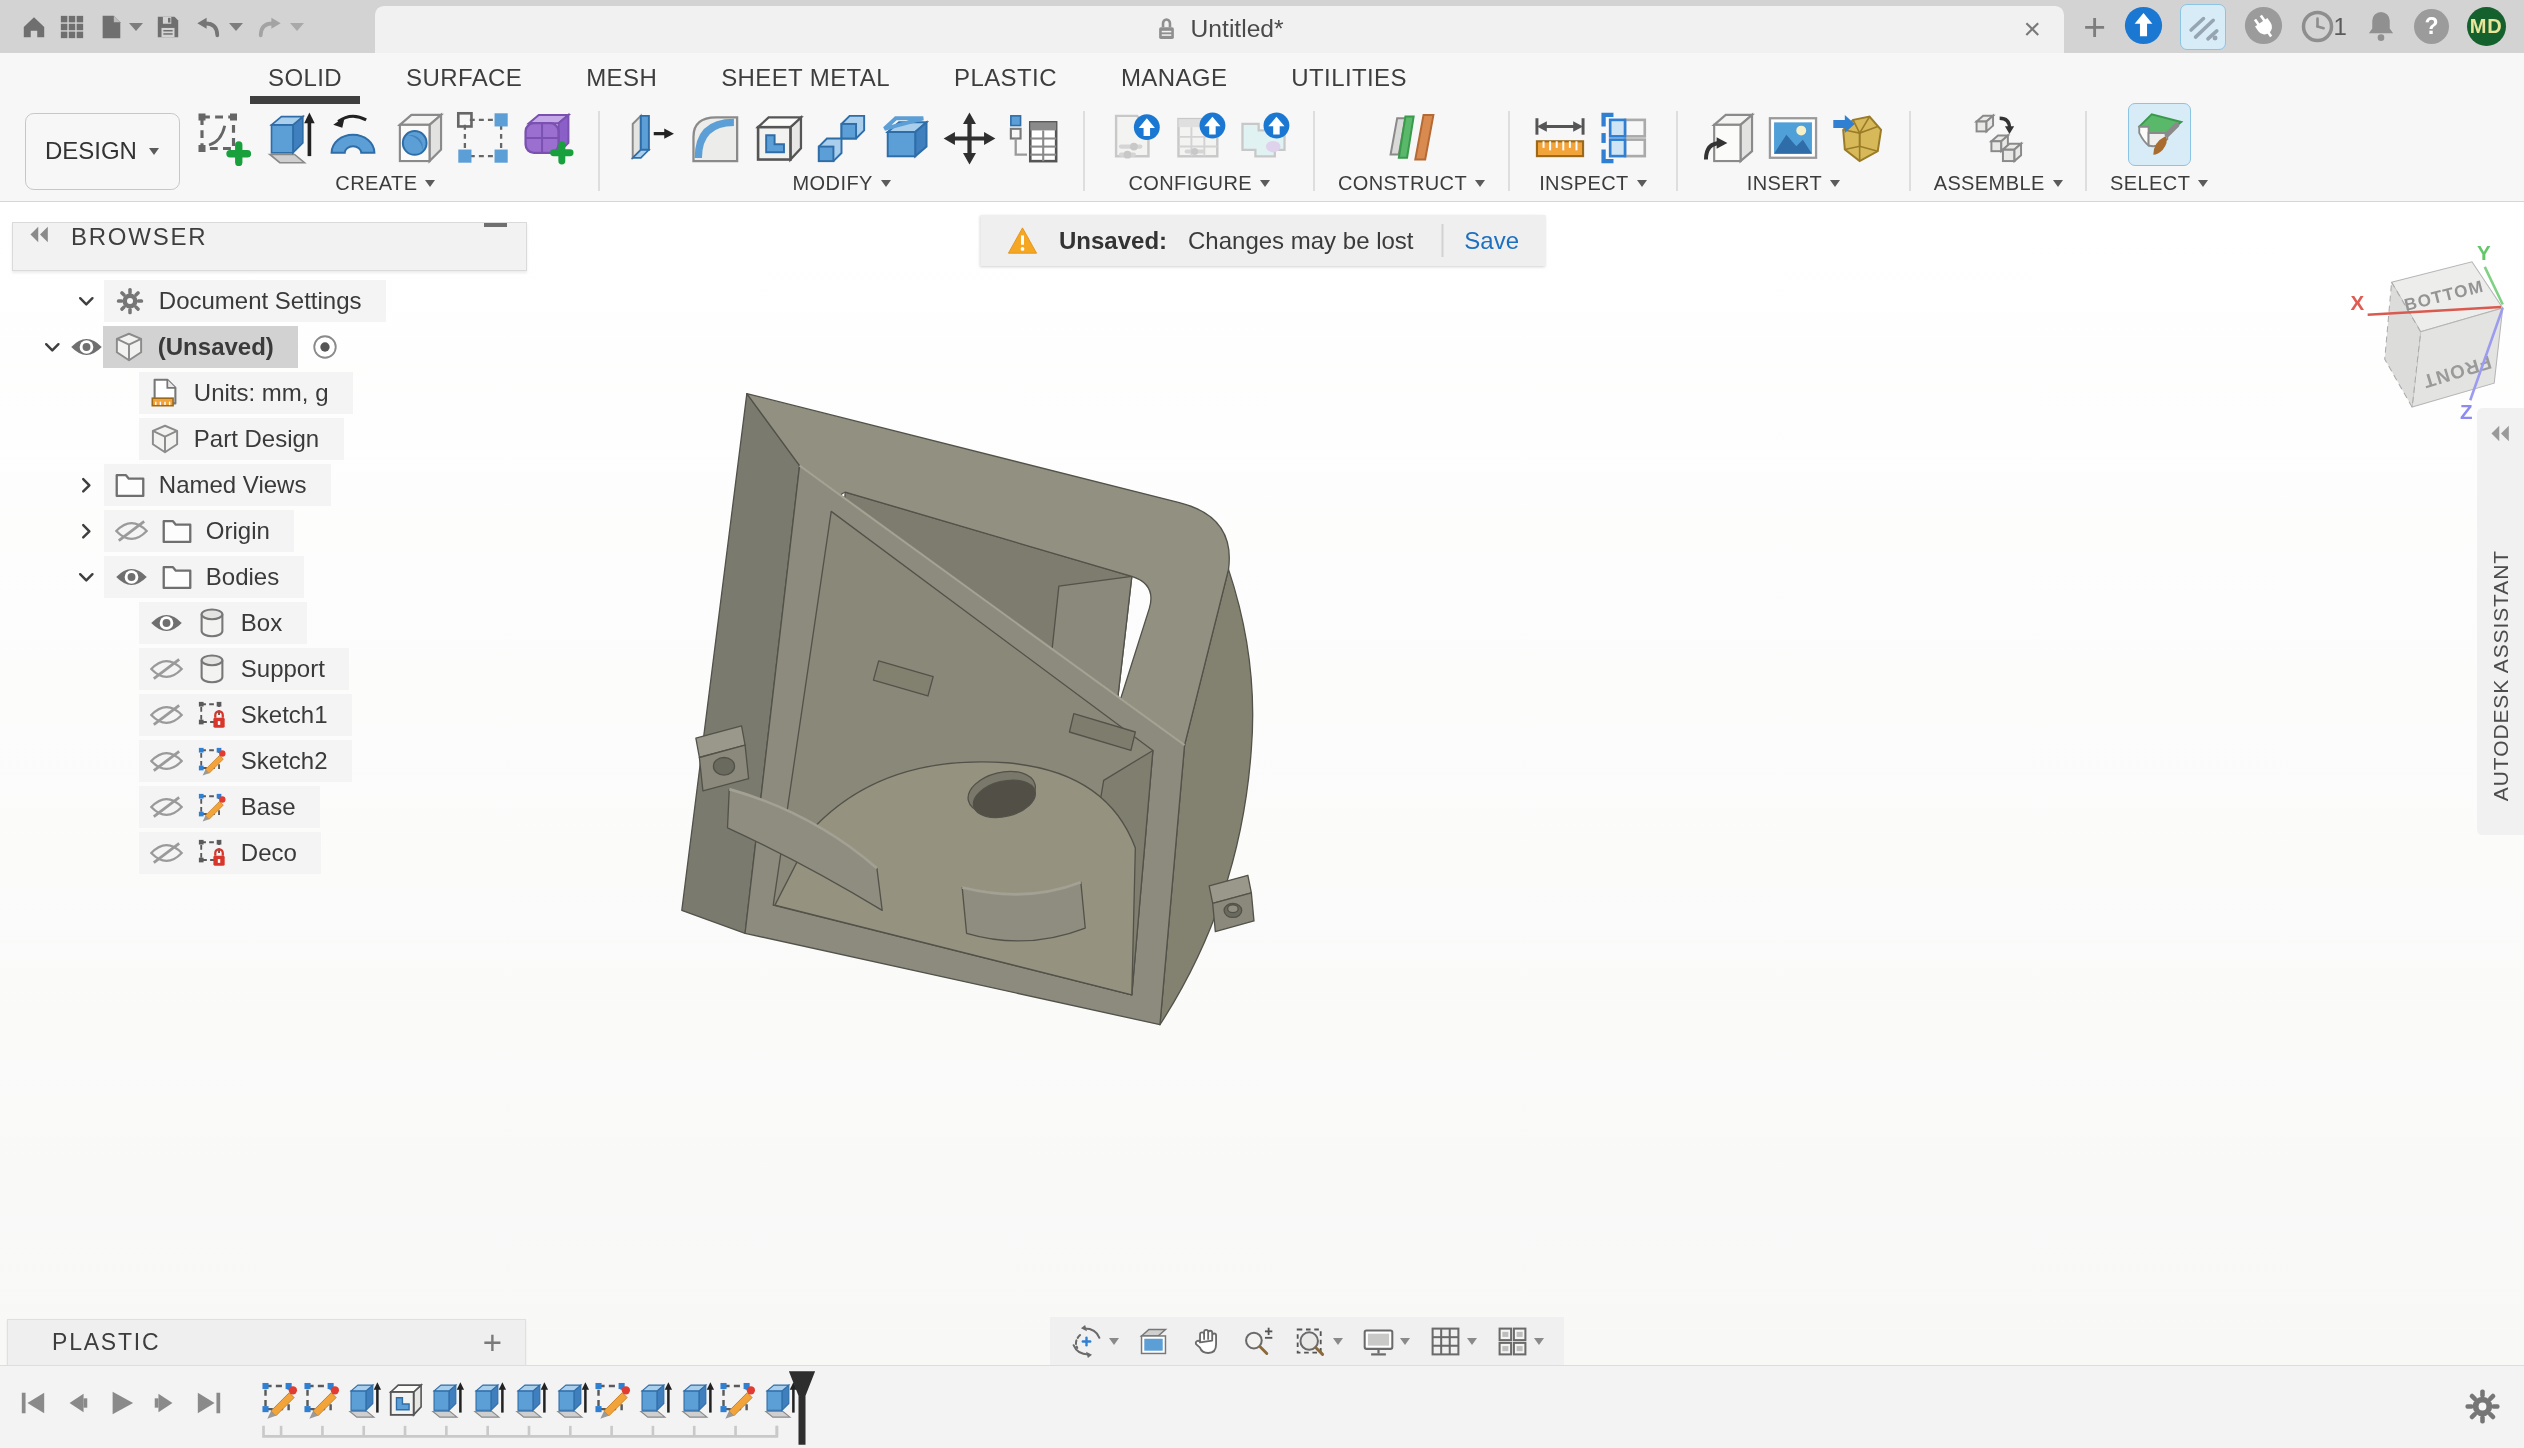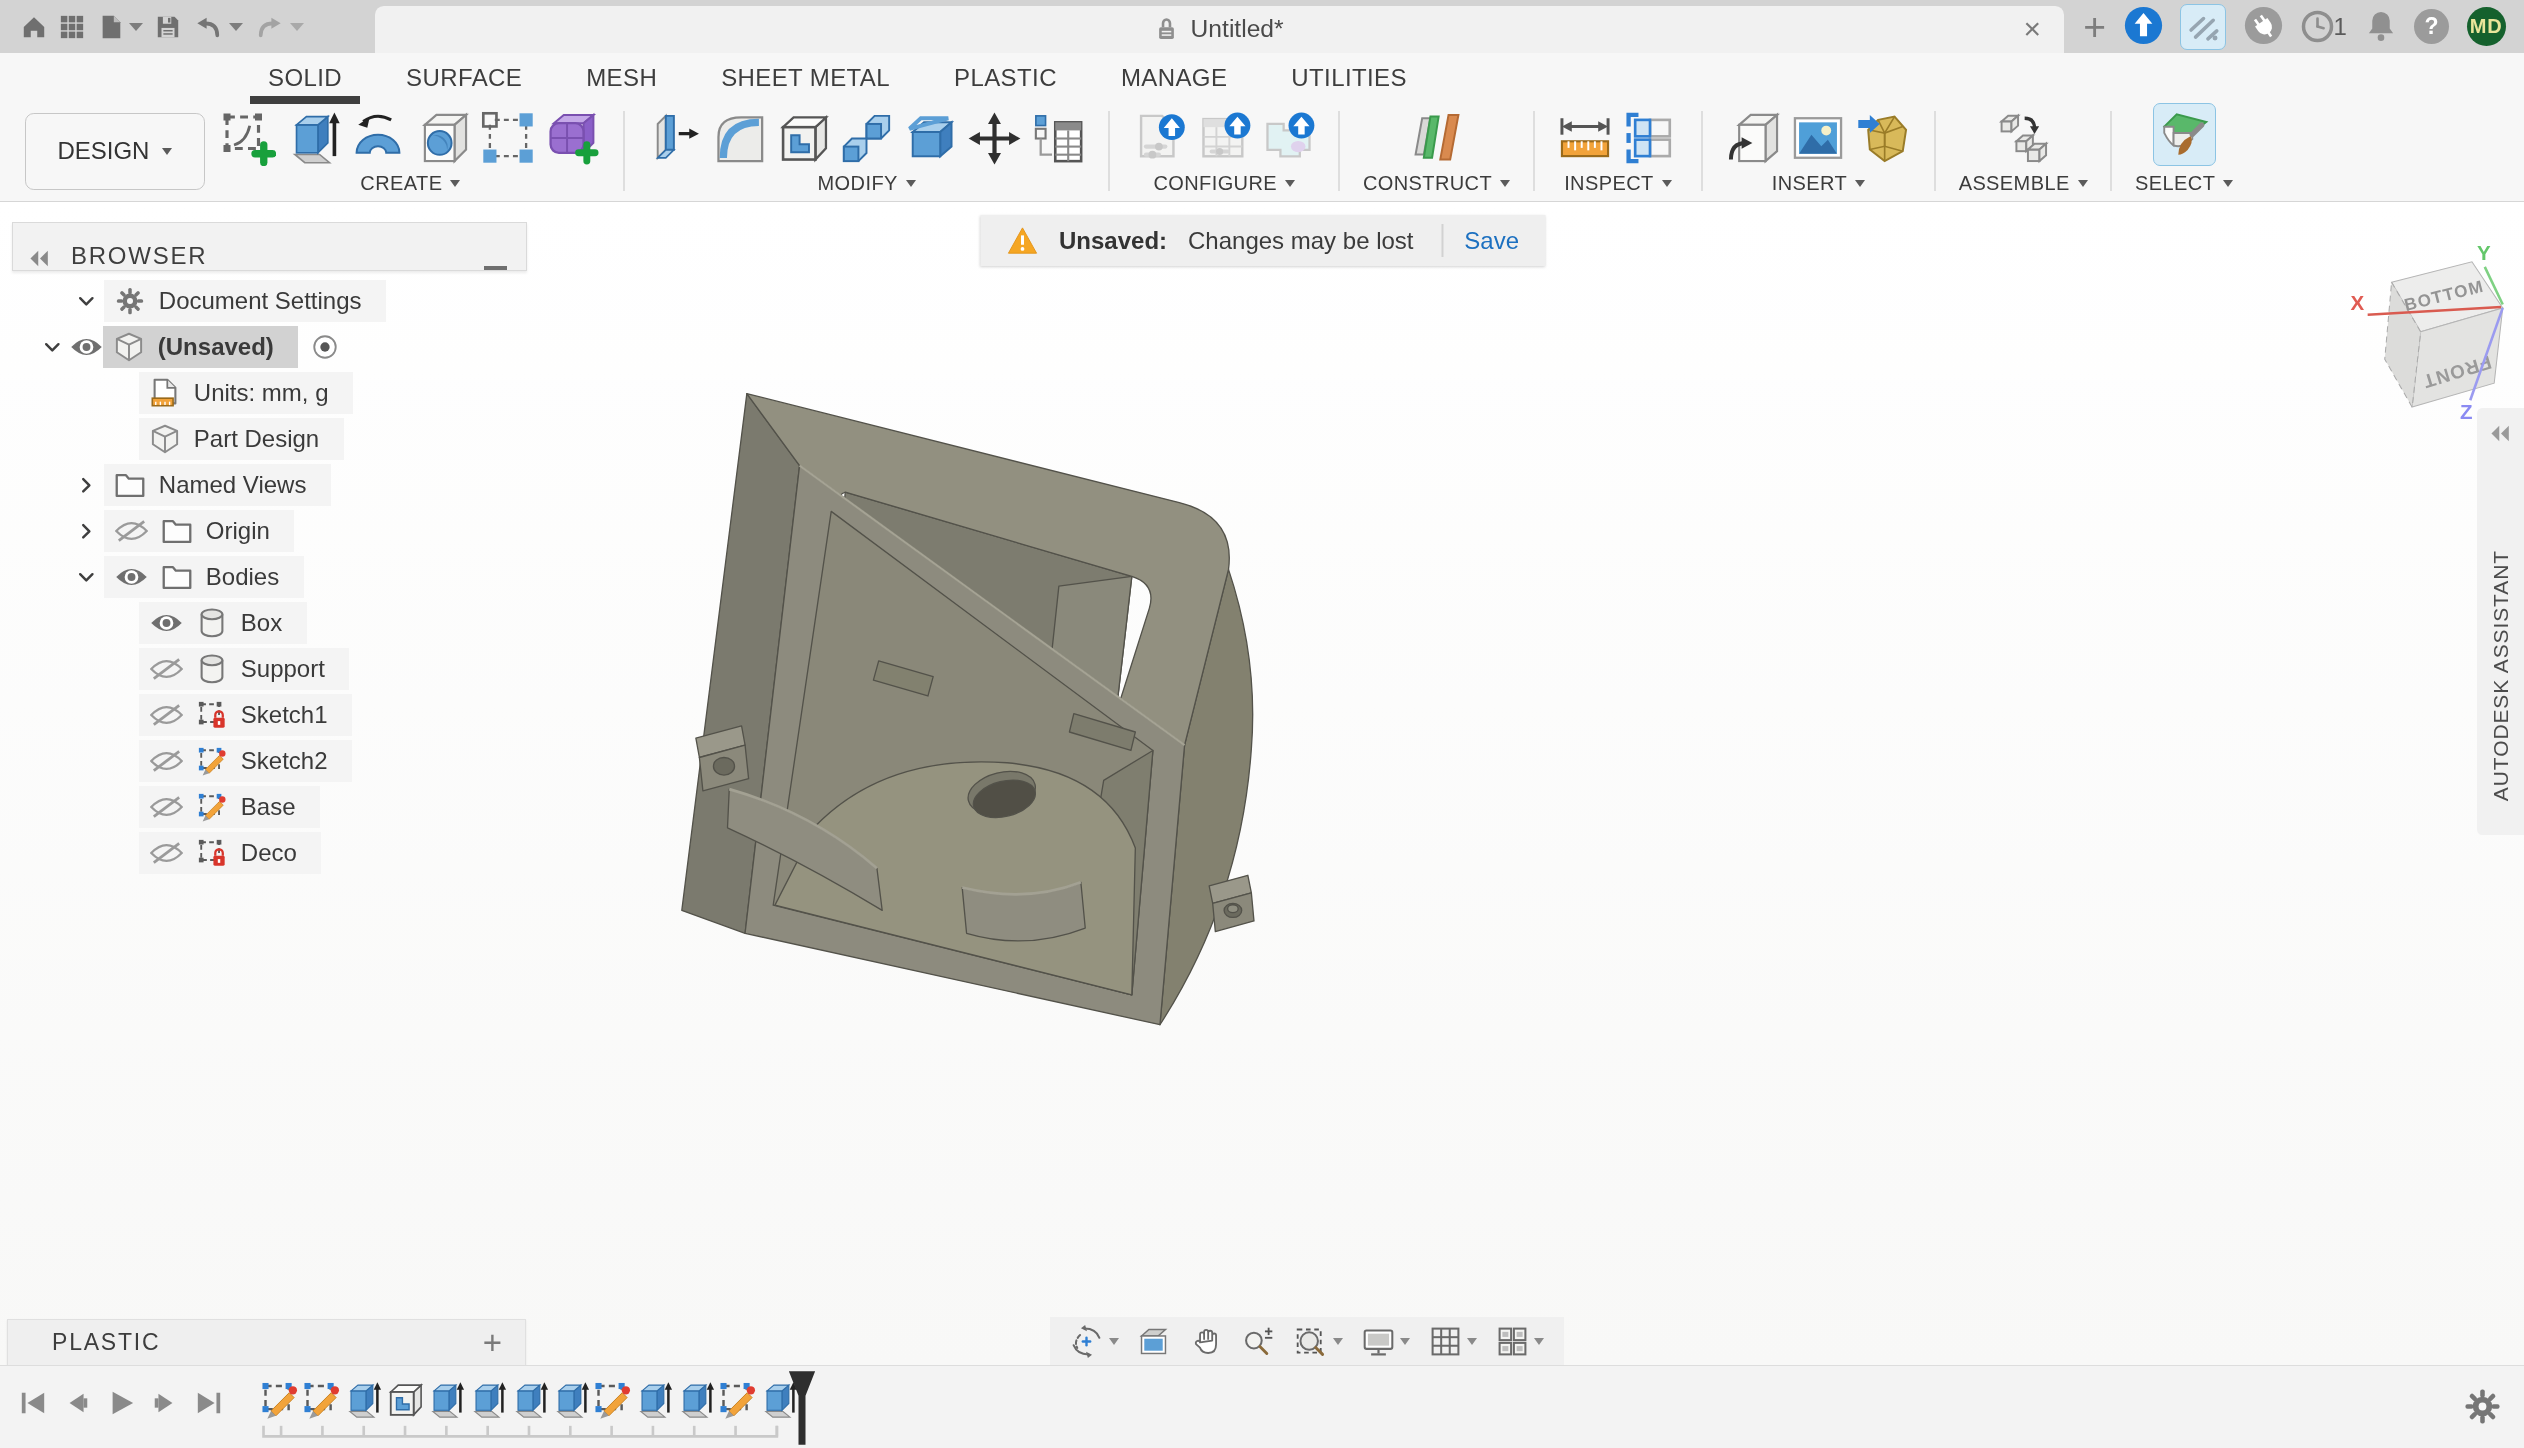--- a/index.html
+++ b/index.html
@@ -22,41 +22,41 @@
   .avatar { width:39px; height:39px; border-radius:50%; background:#15612d; color:#e9e59a; font-size:20px; font-weight:bold; letter-spacing:0.9px; display:flex; align-items:center; justify-content:center; }
   .hl-btn { width:46px; height:46px; background:#d8ecf7; border:1.8px solid #8cc4e4; border-radius:7px; display:flex; align-items:center; justify-content:center; }
   .doc-count { font-size:24px; color:#5a5a5a; margin-left:-8.8px; }
 
   
   .ribbon { position:absolute; left:0; top:53px; width:2525px; height:149px; background:#f7f7f7; border-bottom:0.9px solid #d6d6d6; }
   .rtabs { display:flex; margin-left:236px; height:49px; align-items:center; }
   .rtab { padding:0 32px; font-size:24px; color:#3d3d3d; letter-spacing:0.4px; height:49px; display:flex; align-items:center; position:relative; cursor:pointer; }
   .rtab.active::after { content:""; position:absolute; left:14px; right:14px; bottom:-1.8px; height:8px; background:#3f3f3f; }
   .rtools { display:flex; align-items:stretch; height:98px; padding-left:24.6px; }
-  .design-btn { align-self:center; width:180px; height:77px; border:1.8px solid #c7c7c7; border-radius:8.8px; display:flex; align-items:center; justify-content:center; gap:12.3px; font-size:24px; color:#333; background:transparent; cursor:pointer; flex:none; margin-right:7px; }
+  .design-btn { align-self:center; width:155px; height:77px; border:1.8px solid #c7c7c7; border-radius:8.8px; display:flex; align-items:center; justify-content:center; gap:12.3px; font-size:24px; color:#333; background:transparent; cursor:pointer; flex:none; margin-right:7px; }
   .group { display:flex; flex-direction:column; align-items:center; justify-content:flex-end; padding:3.5px 8.8px 5.3px; }
   .gicons { display:flex; align-items:flex-end; gap:8.8px; height:65px; }
   .glabel { display:flex; align-items:center; gap:8px; font-size:20px; color:#3c3c3c; letter-spacing:0.4px; margin-top:5.3px; }
   .vsep { width:1.8px; background:#dedede; margin:8.8px 14px; }
   .ticon { display:block; cursor:pointer; }
   .hlbox { width:63px; height:63px; background:#d8ecf7; border:1.8px solid #8cc4e4; border-radius:7px; display:flex; align-items:center; justify-content:center; }
   .faded { opacity:0.5; }
 
   
   .canvas { position:absolute; left:0; top:203px; width:2525px; height:1162px; background:linear-gradient(#ffffff,#f8f8f7); }
 
   
   .unsaved { position:absolute; left:50%; transform:translateX(-50%); top:215px; height:51px; background:#efefef; box-shadow:0 0.9px 2.6px rgba(0,0,0,0.18); display:flex; align-items:center; gap:21px; padding:0 26px; }
   .unsaved .lbl { font-size:24px; font-weight:bold; color:#333; }
   .unsaved .msg { font-size:24px; color:#3b3b3b; margin-right:7px; }
   .unsaved .div { width:1.8px; height:33px; background:#d2d2d2; }
   .unsaved .save { font-size:24px; color:#1c70c0; cursor:pointer; }
 
   
-  .browser-head { position:absolute; left:12.3px; top:222px; width:515px; height:49px; background:#f2f2f2; border:0.9px solid #dadada; box-shadow:0 1.8px 2.6px rgba(0,0,0,0.08); display:flex; align-items:flex-end; }
+  .browser-head { position:absolute; left:12.3px; top:222px; width:515px; height:49px; background:#f2f2f2; border:0.9px solid #dadada; box-shadow:0 1.8px 2.6px rgba(0,0,0,0.08); display:flex; align-items:flex-start; }
   .browser-head .ttl { font-size:24px; color:#3e3e3e; letter-spacing:1.8px; margin-left:17.6px; flex:1; }
   .browser-head .minus { width:23px; height:4.4px; background:#6f6f6f; margin-right:19.3px; cursor:pointer; }
   .tree { position:absolute; left:12.3px; top:278px; width:545px; }
   .tree-row { height:46px; display:flex; align-items:center; }
   .chev-box { width:37px; display:flex; align-items:center; justify-content:center; flex:none; cursor:pointer; }
   .chip { display:flex; align-items:center; gap:14px; background:#f4f4f4; padding:6.2px 24.6px 6.2px 10.5px; }
   .chip.sel { background:#d2d2d2; }
   .chip .lbl { font-size:24px; color:#3a3a3a; white-space:nowrap; }
   .chip .lbl.b { font-weight:bold; }
   .ti-eye { width:33px; height:24px; flex:none; cursor:pointer; }

